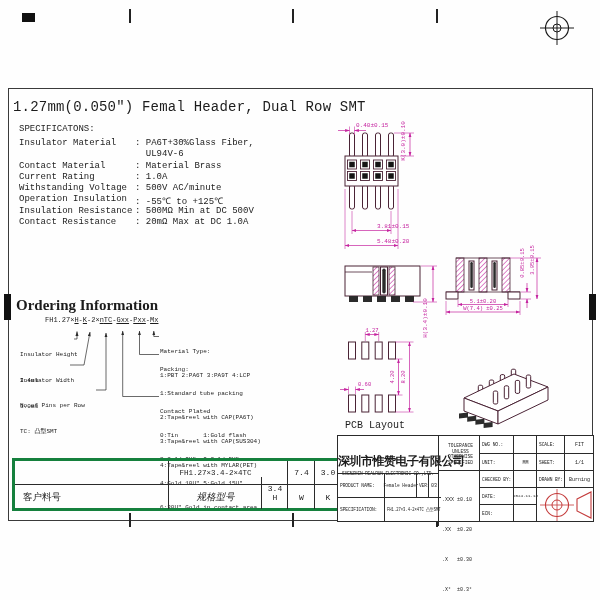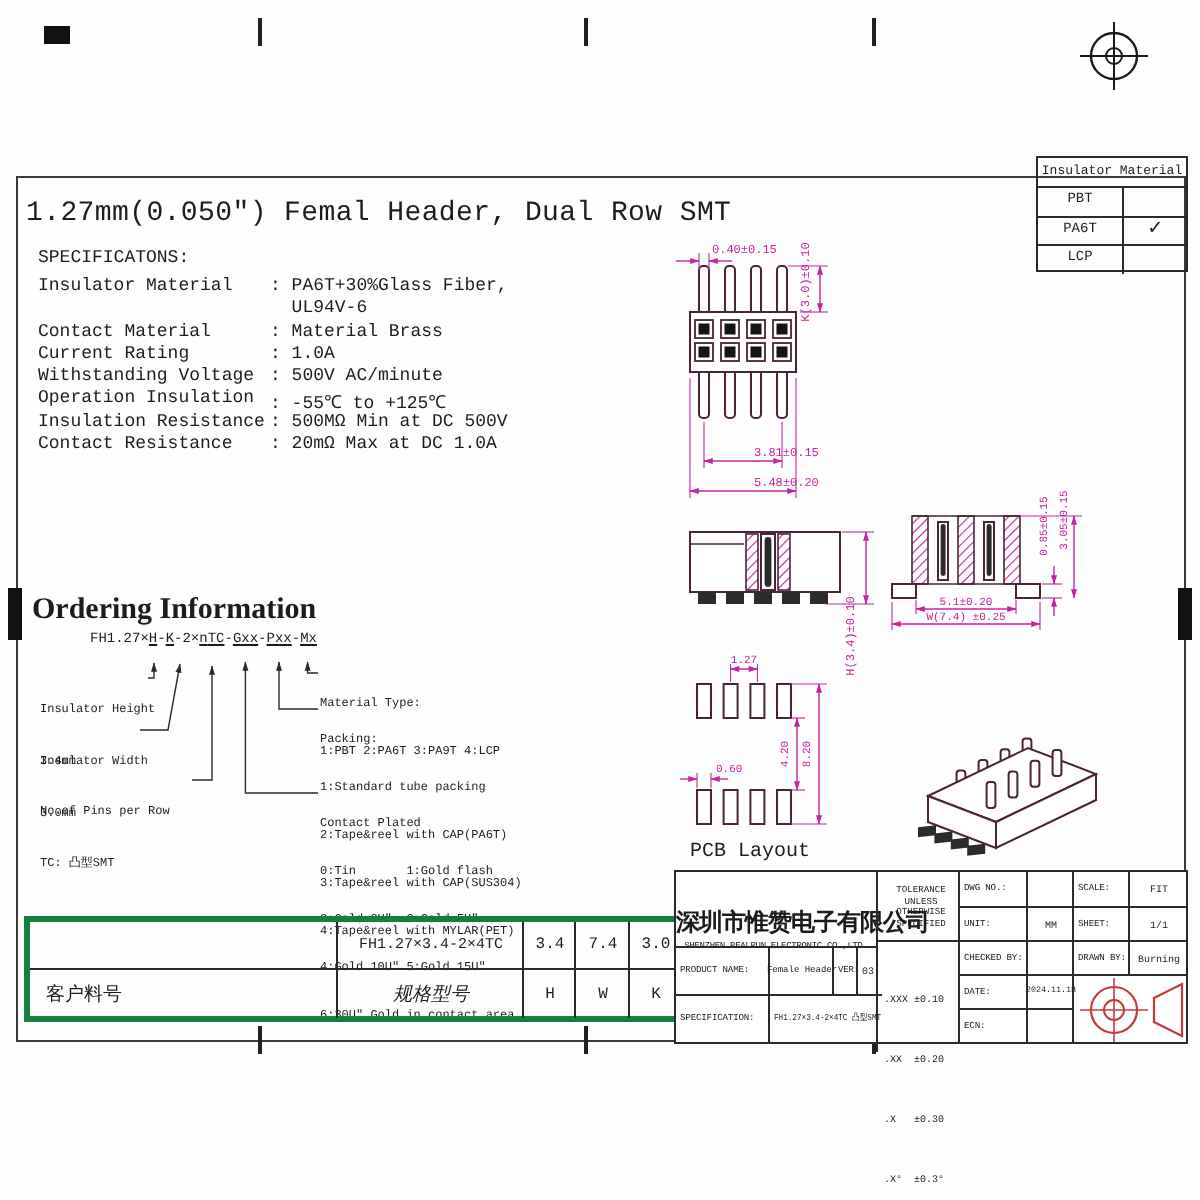--- a/index.html
+++ b/index.html
@@ -79,35 +79,20 @@
   <div class="abs edge-mark" style="left:589px;top:294px;"></div>
   <svg class="abs" style="left:538px;top:9px;" width="40" height="40" viewBox="0 0 40 40">
     <circle cx="19" cy="19" r="11.5" fill="none" stroke="#1a1a1a" stroke-width="1.2"></circle>
     <circle cx="19" cy="19" r="4" fill="none" stroke="#1a1a1a" stroke-width="1"></circle>
     <line x1="2" y1="19" x2="36" y2="19" stroke="#1a1a1a" stroke-width="1"></line>
     <line x1="19" y1="2" x2="19" y2="36" stroke="#1a1a1a" stroke-width="1"></line>
   </svg>
 
   <div class="abs doc-title">1.27mm(0.050″) Femal Header, Dual Row SMT</div>
 
-  <div class="abs ins-table">
-    <div class="ins-header">Insulator Material</div>
-    <div class="ins-row">
-      <div class="ins-name">PBT</div>
-      <div class="ins-check"></div>
-    </div>
-    <div class="ins-row">
-      <div class="ins-name">PA6T</div>
-      <div class="ins-check">✓</div>
-    </div>
-    <div class="ins-row">
-      <div class="ins-name">LCP</div>
-      <div class="ins-check"></div>
-    </div>
-  </div>
 
   <div class="abs specs-heading">SPECIFICATONS:</div>
   <div class="abs specs">
     <div class="spec-row"><span class="spec-label">Insulator Material</span><span>: PA6T+30%Glass Fiber,</span></div>
     <div class="spec-row"><span class="spec-label"></span><span>  UL94V-6</span></div>
     <div class="spec-row"><span class="spec-label">Contact Material</span><span>: Material Brass</span></div>
     <div class="spec-row"><span class="spec-label">Current Rating</span><span>: 1.0A</span></div>
     <div class="spec-row"><span class="spec-label">Withstanding Voltage</span><span>: 500V AC/minute</span></div>
     <div class="spec-row"><span class="spec-label">Operation Insulation</span><span>: -55℃ to +125℃</span></div>
     <div class="spec-row"><span class="spec-label">Insulation Resistance</span><span>: 500MΩ Min at DC 500V</span></div>
@@ -311,21 +296,21 @@
       <polygon class="dk" points="468,412.6 459,413.6 459,418.6 468,417.6"></polygon>
       <polygon class="dk" points="476.2,415.7 467.2,416.7 467.2,421.7 476.2,420.7"></polygon>
       <polygon class="dk" points="484.4,418.8 475.4,419.8 475.4,424.8 484.4,423.8"></polygon>
       <polygon class="dk" points="492.6,421.9 483.6,422.9 483.6,427.9 492.6,426.9"></polygon>
     </g>
   </svg>
 
   <div class="abs client-table">
     <div class="ct-cell" style="left:0;top:0;width:153px;height:23px;"></div>
     <div class="ct-cell bl" style="left:153px;top:0;width:93px;height:23px;font-size:7.5px;">FH1.27×3.4-2×4TC</div>
-    <div class="ct-cell bl" style="left:246px;top:0;width:26px;height:23px;font-family:Liberation Mono, monospace;">3.4</div>
+    <div class="ct-cell bl" style="left:246px;top:16px;width:26px;height:23px;font-family:Liberation Mono, monospace;">3.4</div>
     <div class="ct-cell bl" style="left:272px;top:0;width:27px;height:23px;text-align:center;">7.4</div>
     <div class="ct-cell bl" style="left:299px;top:0;width:26px;height:23px;">3.0</div>
     <div class="ct-cell ct-cjk bt" style="left:0;top:23px;width:153px;height:24px;justify-content:flex-start;padding-left:8px;">客户料号</div>
     <div class="ct-cell ct-cjk bl bt" style="left:153px;top:23px;width:93px;height:24px;font-style:italic;">规格型号</div>
     <div class="ct-cell bl bt" style="left:246px;top:23px;width:26px;height:24px;">H</div>
     <div class="ct-cell bl bt" style="left:272px;top:23px;width:27px;height:24px;">W</div>
     <div class="ct-cell bl bt" style="left:299px;top:23px;width:26px;height:24px;">K</div>
   </div>
 
   <div class="abs title-block">

